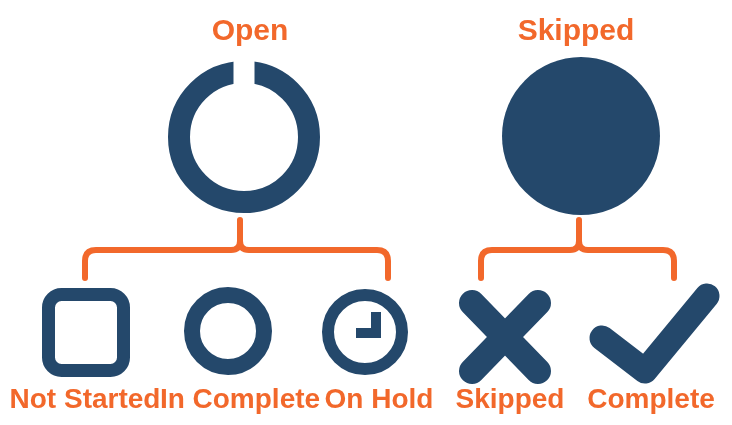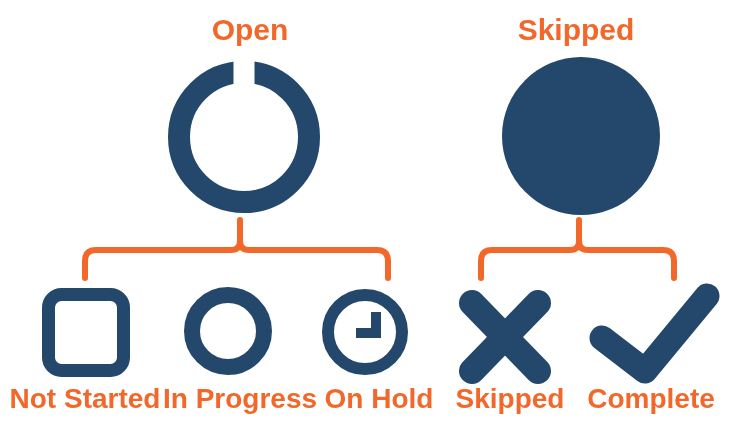--- a/index.html
+++ b/index.html
@@ -59,21 +59,21 @@
 </style>
 </head>
 <body>
 
 <div class="canvas">
 
   <div class="lbl lbl-top" style="left:150px; width:200px;">Open</div>
   <div class="lbl lbl-top" style="left:476px; width:200px;">Skipped</div>
 
   <div class="lbl lbl-bottom" style="left:0px; width:170px;">Not Started</div>
-  <div class="lbl lbl-bottom" style="left:150px; width:180px;">In Progress</div>
+  <div class="lbl lbl-bottom" style="left:150px; width:180px;">In Complete</div>
   <div class="lbl lbl-bottom" style="left:294px; width:170px;">On Hold</div>
   <div class="lbl lbl-bottom" style="left:425px; width:170px;">Skipped</div>
   <div class="lbl lbl-bottom" style="left:566px; width:170px;">Complete</div>
 
   <svg class="diagram-svg" viewBox="0 0 732 425">
 
     <g>
       <circle class="navy-stroke" cx="244" cy="137" r="65" stroke-width="22"></circle>
       <rect class="bg-fill" x="233.5" y="50" width="21" height="38"></rect>
     </g>

